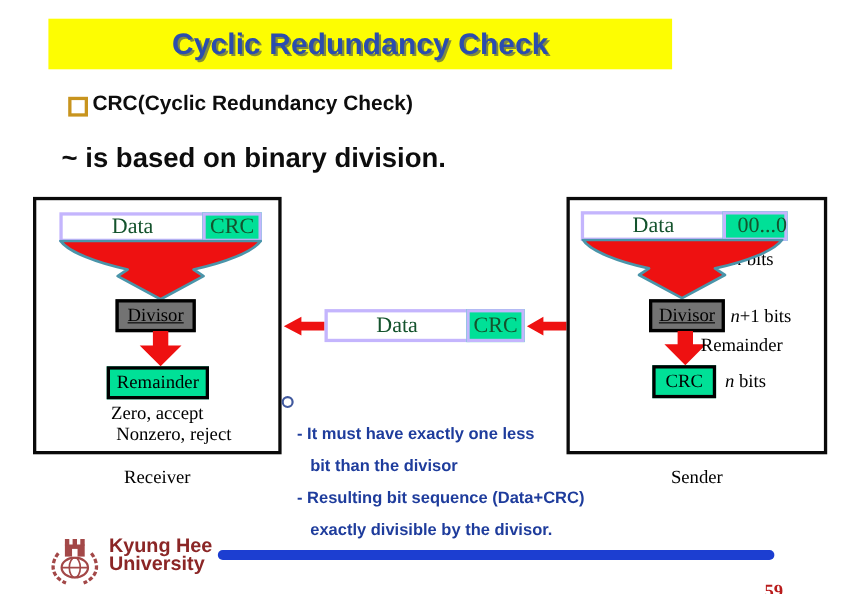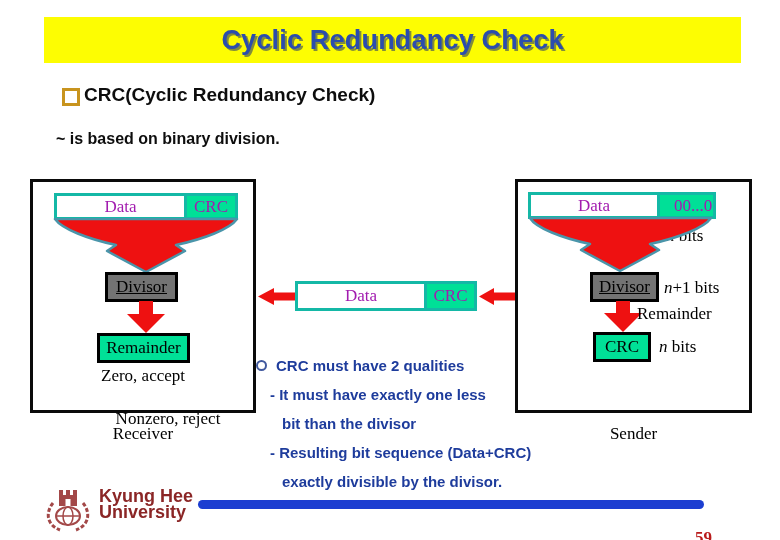--- a/index.html
+++ b/index.html
@@ -1,39 +1,39 @@
 <!DOCTYPE html>
 <html><head>
 <meta charset="utf-8">
 <style>
   html,body{margin:0;padding:0;background:#fff;}
   .slide{position:relative;width:780px;height:540px;background:#ffffff;overflow:hidden;
          font-family:"Liberation Sans",sans-serif;}
   .abs{position:absolute;}
 
   
-  .banner{left:44px;top:17px;width:697px;height:46px;background:#fdfd02;
+  .banner{left:44px;top:17px;width:567px;height:46px;background:#fdfd02;
           display:flex;align-items:center;justify-content:center;}
   .banner .t{font-size:27px;font-weight:bold;color:#2b4dad;
              text-shadow:2px 2px 0 rgba(27,47,110,.55);letter-spacing:.2px;}
 
   
   .sq-bullet{left:62px;top:88px;width:12px;height:12px;border:3px solid #c8941e;background:#fff;}
   .b-text{left:84px;top:84px;font-size:19px;font-weight:bold;color:#0d0d0d;}
-  .sub-text{left:56px;top:130px;font-size:16px;font-weight:bold;color:#0d0d0d;}
+  .sub-text{left:56px;top:130px;font-size:25px;font-weight:bold;color:#0d0d0d;}
 
   
   .frame{border:3px solid #0a0a0a;background:#fff;box-sizing:border-box;}
   #rx-frame{left:30px;top:179px;width:226px;height:234px;}
   #tx-frame{left:515px;top:179px;width:237px;height:234px;}
 
   
   .bar{display:flex;}
-  .cell{box-sizing:border-box;height:27px;border:3px solid #14b8a6;
-        font-family:"Liberation Serif",serif;font-size:17px;color:#a21caf;
+  .cell{box-sizing:border-box;height:27px;border:3px solid #c4b5fd;
+        font-family:"Liberation Serif",serif;font-size:20px;color:#14532d;
         display:flex;align-items:center;justify-content:center;}
   .cell + .cell{margin-left:-3px;}
   .c-white{background:#fff;}
   .c-green{background:#00e097;}
 
   
   .nodebox{box-sizing:border-box;border:3px solid #000;
            font-family:"Liberation Serif",serif;font-size:17px;color:#000;
            display:flex;align-items:center;justify-content:center;}
   .f-divisor{background:#737373;text-decoration:underline;}
@@ -83,41 +83,40 @@
 
   <div class="abs nodebox f-divisor" style="left:105px;top:272px;width:73px;height:30px;">Divisor</div>
 
   <svg class="abs" style="left:124px;top:301px;" width="44" height="33" viewBox="0 0 44 33">
     <path d="M 15 0 H 29 V 13 H 41 L 22 32 L 3 13 H 15 Z" fill="#ee1111"></path>
   </svg>
 
   <div class="abs nodebox f-green" style="left:97px;top:333px;width:93px;height:30px;">Remainder</div>
 
   <div class="abs serif ctr" style="left:30px;top:366px;width:226px;">Zero, accept</div>
-  <div class="abs serif ctr" style="left:40px;top:385px;width:256px;margin-top:24px;">Nonzero, reject</div>
+  <div class="abs serif ctr" style="left:30px;top:385px;width:256px;">Nonzero, reject</div>
 
   <div class="abs serif ctr" style="left:30px;top:424px;width:226px;">Receiver</div>
 
   <svg class="abs" style="left:257px;top:287px;" width="40" height="19" viewBox="0 0 40 19">
     <path d="M 1 9.5 L 17 1 V 5.5 H 40 V 13.5 H 17 V 18 Z" fill="#ee1111"></path>
   </svg>
 
   <div class="abs bar" style="left:295px;top:281px;">
     <div class="cell c-white" style="width:132px;height:30px;">Data</div>
     <div class="cell c-green" style="width:53px;height:30px;">CRC</div>
   </div>
 
   <svg class="abs" style="left:478px;top:287px;" width="38" height="19" viewBox="0 0 38 19">
     <path d="M 1 9.5 L 16 1 V 5.5 H 38 V 13.5 H 16 V 18 Z" fill="#ee1111"></path>
   </svg>
 
   <div class="abs notes">
     <div class="ln">
       <span class="circle-bullet"></span>
-      <span>CRC must have 2 qualities</span>
     </div>
     <div class="ln ind1">- It must have exactly one less</div>
     <div class="ln ind2">bit than the divisor</div>
     <div class="ln ind1">- Resulting bit sequence (Data+CRC)</div>
     <div class="ln ind2">exactly divisible by the divisor.</div>
   </div>
 
   <div class="abs frame" id="tx-frame"></div>
 
   <div class="abs bar" style="left:528px;top:192px;">

